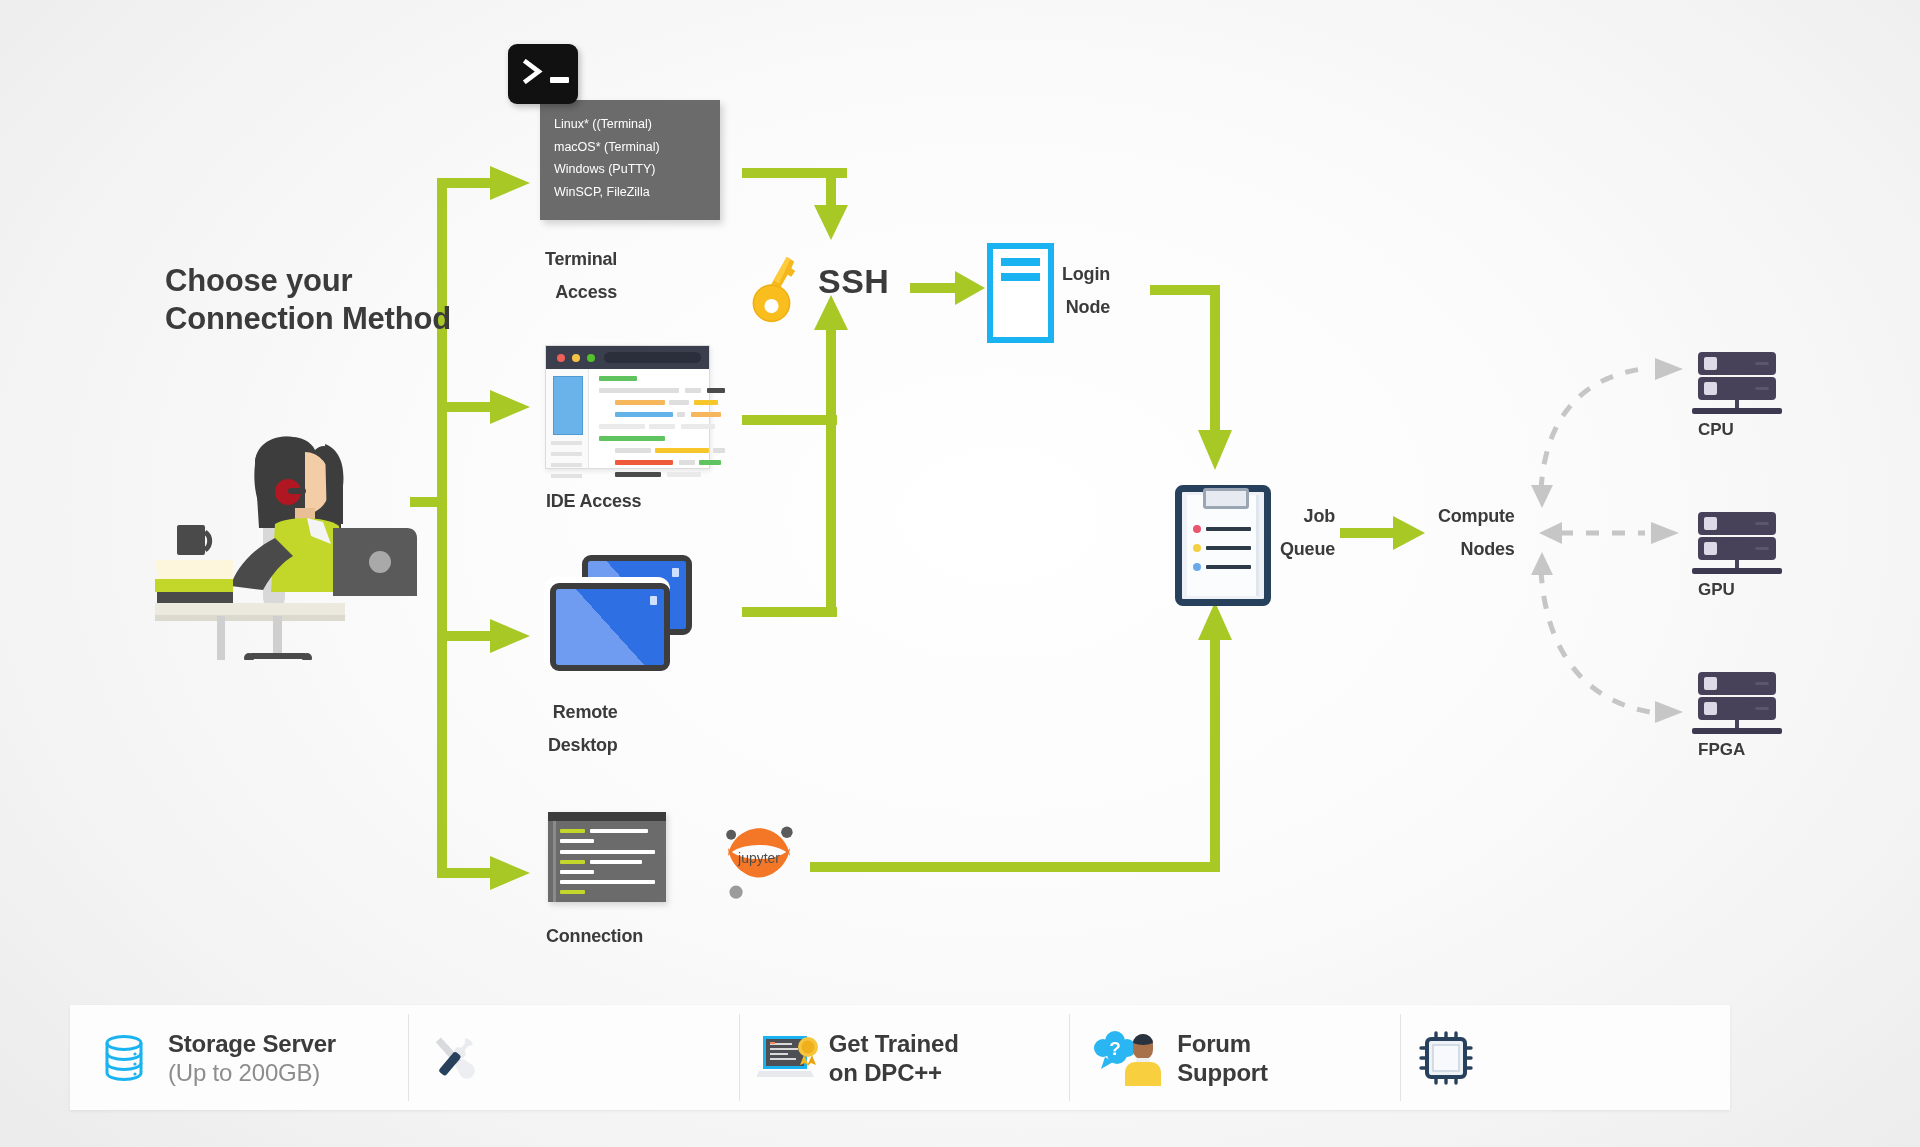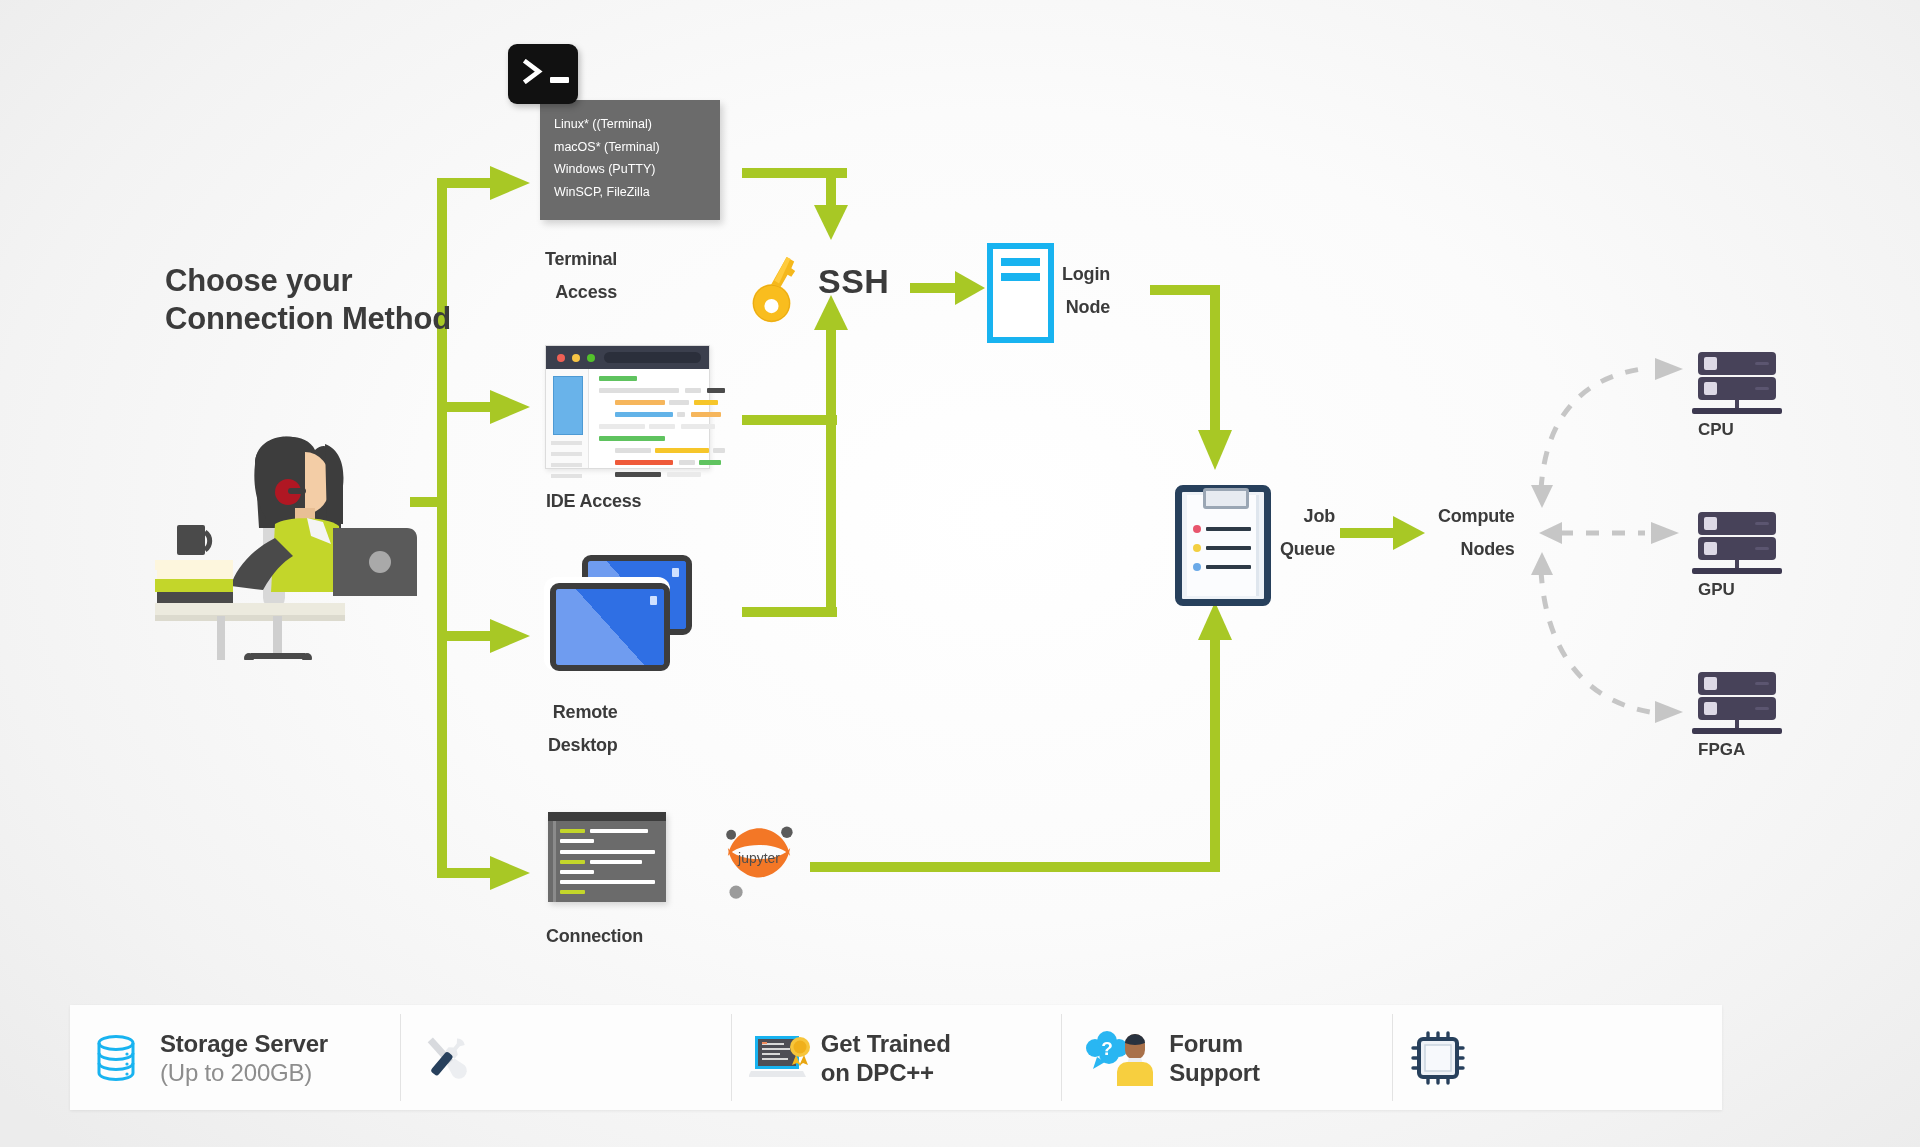--- a/index.html
+++ b/index.html
@@ -108,21 +108,21 @@
   .srv .u{position:absolute;left:0;right:0;height:23px;background:#474259;border-radius:4px;}
   .srv .u .sq{position:absolute;left:6px;top:5px;width:13px;height:13px;background:#ddd9e6;border-radius:2px;}
   .srv .u .nub{position:absolute;right:7px;top:10px;width:14px;height:3px;background:#5b5570;border-radius:2px;}
   .srv .stem{position:absolute;left:50%;margin-left:-2px;top:48px;width:4px;height:11px;background:#474259;}
   .srv .base{position:absolute;left:-6px;right:-6px;top:56px;height:6px;background:#3d3950;border-radius:2px;}
   .hwlab{position:absolute;font-size:17px;font-weight:bold;color:#3b3b3b;}
 
   
   #bottom{
     left:70px;top:1005px;width:1652px;height:105px;background:#fdfdfd;
-    display:flex;box-shadow:0 1px 3px rgba(0,0,0,0.07);
+    display:flex;box-shadow:0 1px 3px rgba(0,0,0,0.07);padding-left:8px;
   }
   .bcell{flex:1;display:flex;align-items:center;gap:16px;padding:0 18px;position:relative;}
   .bcell + .bcell::before{content:"";position:absolute;left:0;top:9px;bottom:9px;width:1px;background:#e3e3e3;}
   .bico{width:56px;height:56px;position:relative;flex:none;}
   .btxt{font-size:24px;line-height:29px;font-weight:bold;color:#3b3b3b;letter-spacing:-0.2px;white-space:pre-line;}
   .btxt .sub{display:block;font-weight:normal;color:#8d8d8d;}
 </style>
 </head>
 <body>
 

